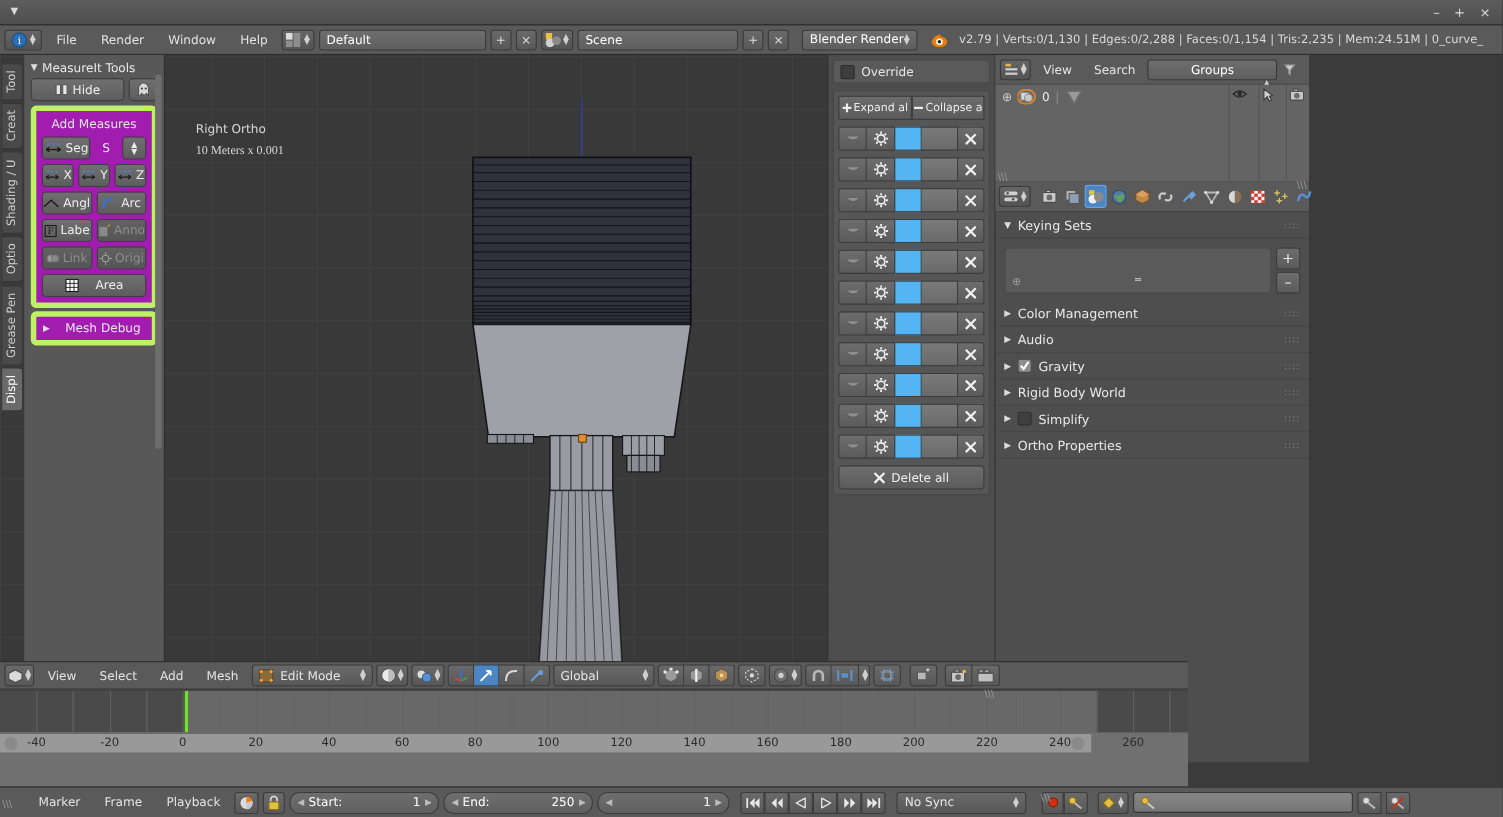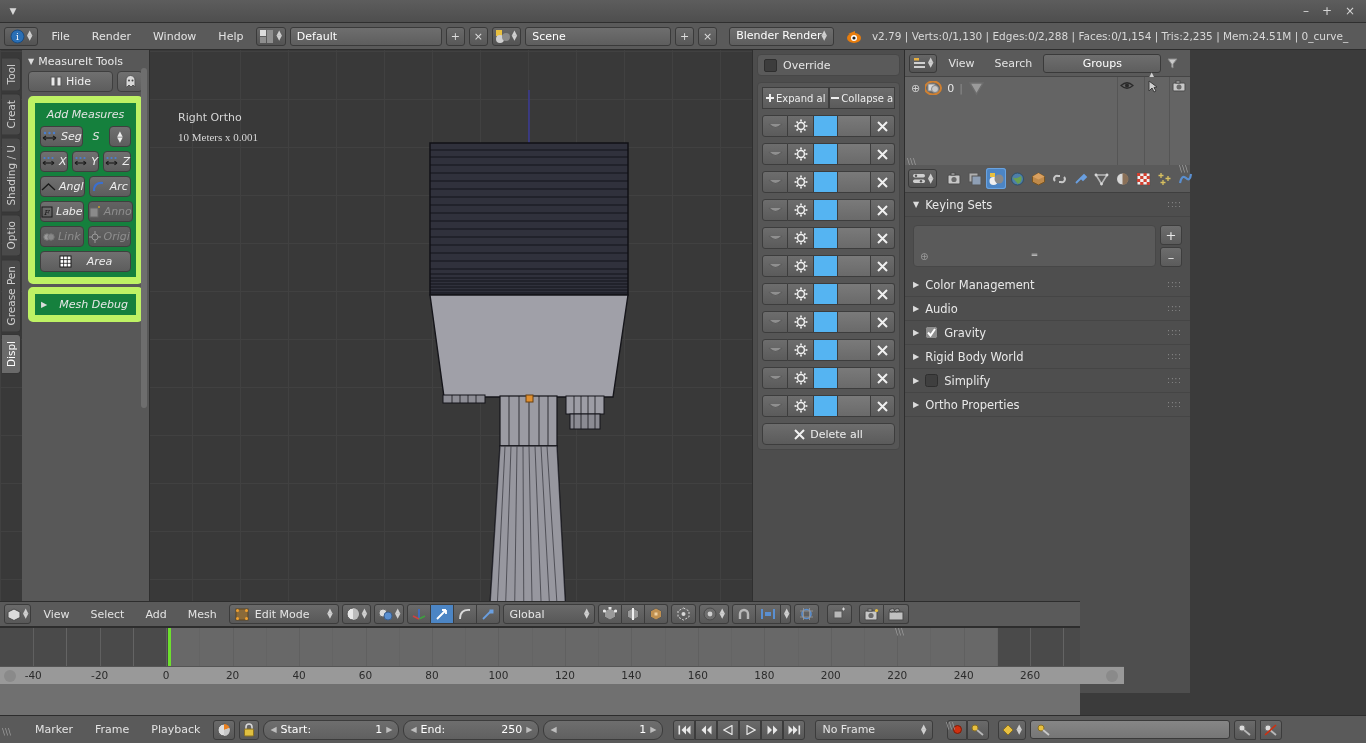--- a/index.html
+++ b/index.html
@@ -46,22 +46,22 @@
   .vtab { writing-mode:vertical-rl; transform:rotate(180deg); background:#4a4a4a;
     border:1px solid #363636; border-right:none; border-radius:4px 0 0 4px;
     color:#cfcfcf; font-size:10.5px; padding:6px 3px; margin:2px 0 2px 2px;
     text-align:center; cursor:pointer; }
   .vtab.active { background:#6a6a6a; color:#fff; }
 
   #toolshelf { position:absolute; left:22px; top:0; width:128px; height:601px;
     background:#585858; border-right:1px solid #2f2f2f; overflow:hidden; z-index:5;}
   .ts-head { color:#e8e8e8; font-size:11px; padding:5px 4px 3px 6px; display:flex;
     align-items:center; gap:4px; font-weight:normal; }
-  .panelbox { background:#15803d; border:7px solid #bef264; border-radius:5px;
-    margin:3px 6px; padding:5px;font-style:italic; }
+  .panelbox { background:#a21caf; border:5px solid #bef264; border-radius:5px;
+    margin:3px 6px; padding:5px; }
   .bbtn { background:linear-gradient(#707070,#5d5d5d); border:1px solid #3f3f3f;
     border-radius:4px; height:21px; display:flex; align-items:center;
     justify-content:center; color:#eee; font-size:11px; cursor:pointer; gap:3px; }
   .bbtn.dim { color:#8e8e8e; background:linear-gradient(#626262,#555); }
   .row2 { display:flex; gap:4px; margin-bottom:4px; }
   .row2 > * { flex:1; }
   .tslabel { text-align:center; color:#e4e4e4; font-size:11px; margin-bottom:5px; }
   .ts-scroll { position:absolute; right:2px; top:18px; width:6px; height:340px;
     background:#6e6e6e; border-radius:3px; }
 
@@ -139,21 +139,21 @@
   .hbtn.on { background:#4c85c4; }
 
   
   #timeline { position:absolute; left:0; top:627px; width:1080px; height:88px;
     background:#707070; border-top:1px solid #2d2d2d; z-index:7; }
   #tl-track { position:absolute; left:0; top:0; width:1080px; height:38px;
     background:#686868; overflow:hidden; }
   .tl-shade { position:absolute; top:0; height:38px; background:#4a4a4a; }
   .tl-grid { position:absolute; top:0; height:38px; width:1px; background:#606060; }
   #tl-playhead { position:absolute; top:0; width:3px; height:38px; background:#6ee02e; }
-  #tl-ruler { position:absolute; left:0; top:38px; width:1124px; height:18px;
+  #tl-ruler { position:absolute; left:0; top:38px; width:992px; height:18px;
     background:#999; border-top:1px solid #555; }
   .tl-num { position:absolute; top:2px; font-size:10.5px; color:#2b2b2b;
     transform:translateX(-50%); }
   .tl-knob { position:absolute; width:12px; height:12px; border-radius:6px;
     background:#8a8a8a; top:3px; }
 
   #statusbar { position:absolute; left:0; top:715px; width:1366px; height:28px;
     background:#5a5a5a; border-top:1px solid #2d2d2d; display:flex; align-items:center;
     padding:0 4px; gap:4px; z-index:8; }
   .numfield { background:linear-gradient(#6e6e6e,#606060); border:1px solid #3c3c3c;
@@ -1406,21 +1406,21 @@
     <div class="pbbtn" style="border-radius:0 3px 3px 0">
       <svg width="13" height="10" viewBox="0 0 13 10">
           <path d="M0.5 0.5 L0.5 9.5 L5 5 Z" fill="#e8e8e8"></path>
           <path d="M5 0.5 L5 9.5 L9.5 5 Z" fill="#e8e8e8"></path>
           <rect x="10.5" y="0.5" width="1.6" height="9" fill="#e8e8e8"></rect>
         </svg>
     </div>
   </div>
 
   <div class="hbtn" style="min-width:118px; justify-content:flex-start; padding:0 6px; margin-left:6px">
-    <span>No Frame</span>
+    <span>No Sync</span>
     <span class="spin" style="margin-left:auto">▲<br>▼</span>
   </div>
 
   <div class="hgroup" style="margin-left:10px">
     <div class="pbbtn" style="border-radius:3px 0 0 3px; width:20px">
       <svg width="11" height="11" viewBox="0 0 11 11">
           <circle cx="5.5" cy="5.5" r="4" fill="#d03010" stroke="#7a1c08"></circle>
         </svg>
     </div>
     <div class="pbbtn" style="border-radius:0 3px 3px 0; width:22px">

